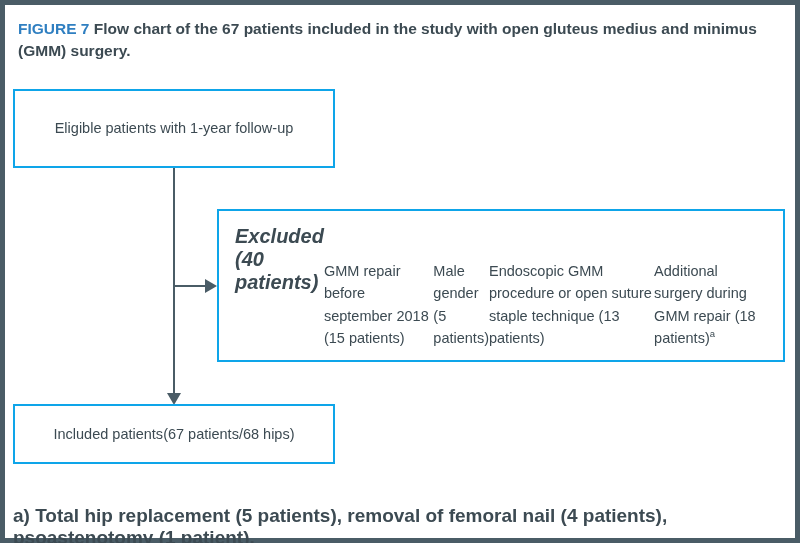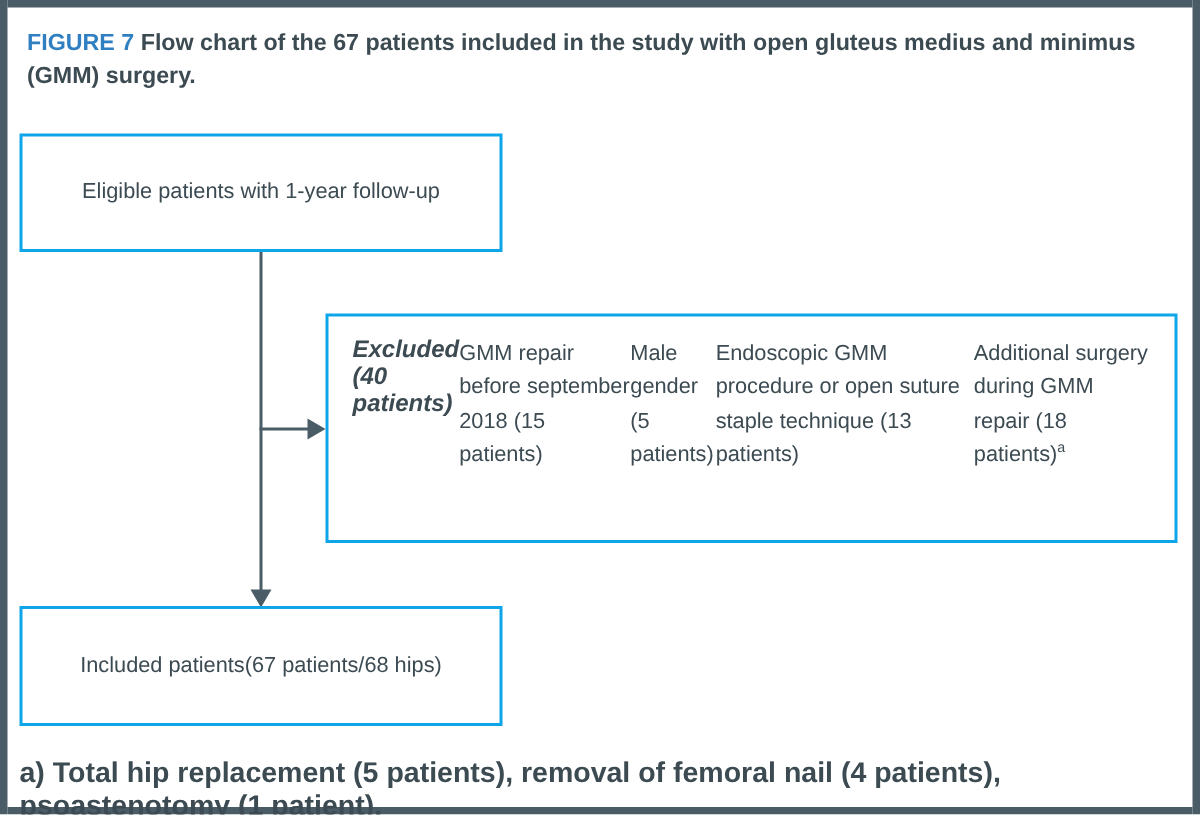--- a/index.html
+++ b/index.html
@@ -67,50 +67,51 @@
     top: 89px;
     width: 322px;
     height: 79px;
     align-items: center;
     text-align: center;
   }
   #box-included {
     left: 8px;
     top: 404px;
     width: 322px;
-    height: 80px;
+    height: 60px;
     align-items: center;
     text-align: center;
   }
   #box-excluded {
     left: 212px;
     top: 209px;
     width: 568px;
     height: 153px;
     align-items: flex-start;
     padding: 14px 14px 14px 16px;
     justify-content: flex-start;
   }
   .box-line {
     font-size: 14.5px;
     line-height: 1.55;
     color: #3c4a52;
   }
   .excl-title {
-    font-size: 16px;
+    font-size: 20px;
     font-style: italic;
     font-weight: bold;
     color: #3c4a52;
     margin-bottom: 5px;
   }
   .excl-item {
     font-size: 14.5px;
     color: #3c4a52;
     line-height: 1.55;
     margin-bottom: 3px;
+    margin-top: 35px;
   }
   .excl-item sup {
     font-size: 9.5px;
     vertical-align: super;
   }
   .vline {
     position: absolute;
     background: #4a5c66;
     width: 2px;
   }

